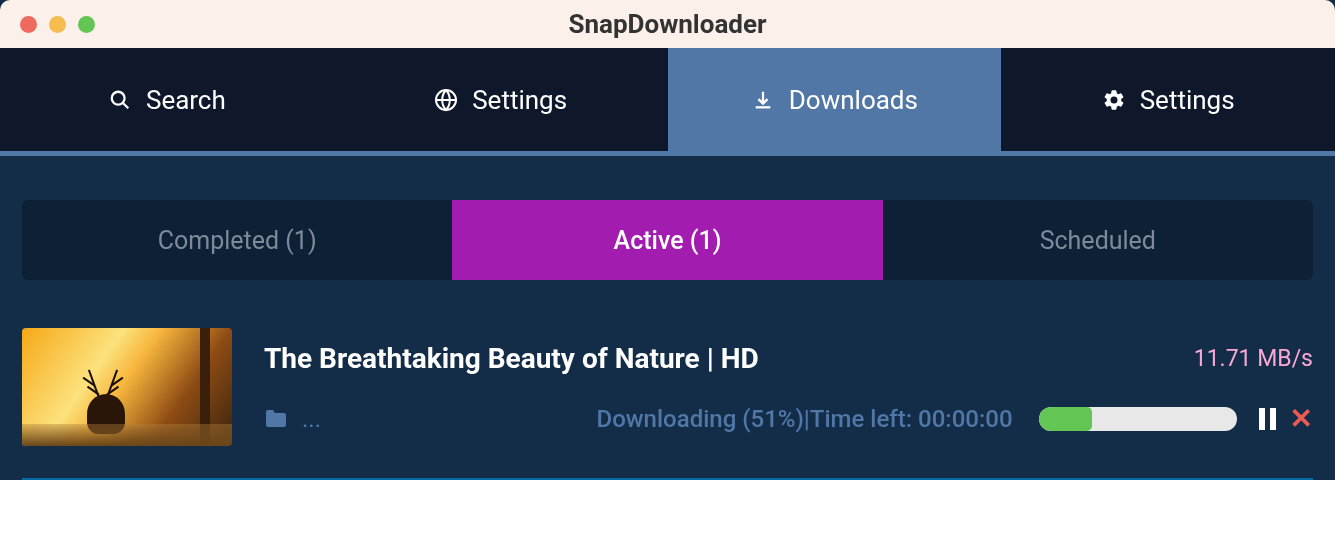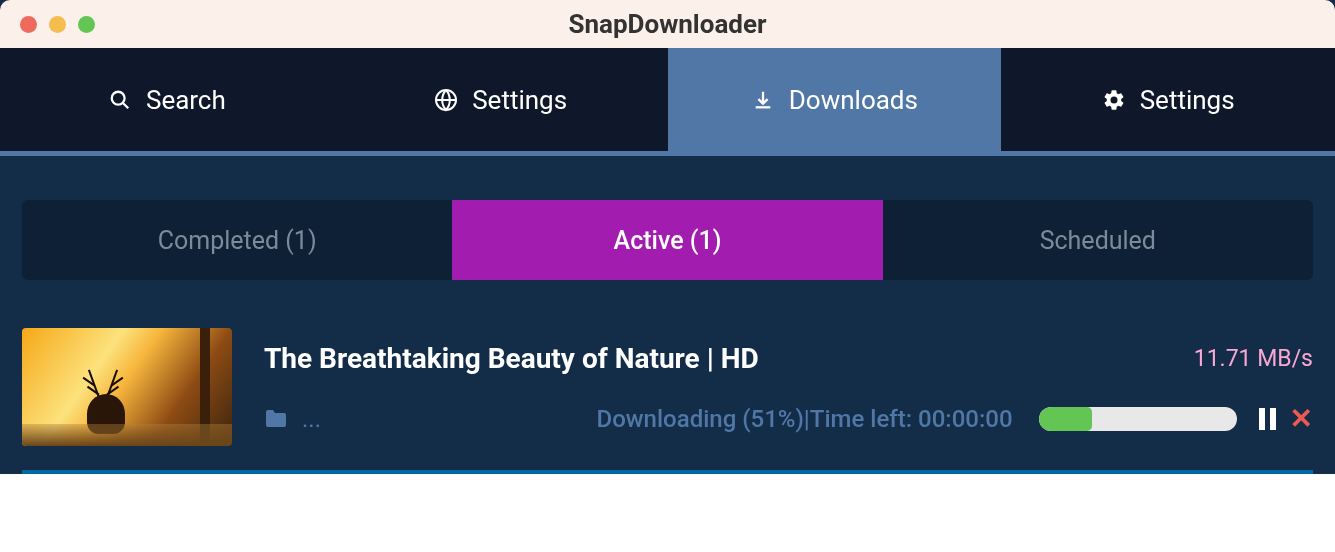--- a/index.html
+++ b/index.html
@@ -92,22 +92,22 @@
       cursor: pointer;
     }
     .sub-tab.active {
       background: #a21caf;
       color: #ffffff;
       font-weight: 500;
     }
     .download-row {
       display: flex;
       align-items: center;
-      padding: 48px 0 24px 0;
-      border-bottom: 4px solid #0369a1;
+      padding: 48px 0 32px 0;
+      border-bottom: 2px solid #0369a1;
     }
     .thumb {
       width: 210px;
       height: 118px;
       border-radius: 4px;
       background: linear-gradient(125deg, #f6a817 0%, #fce27d 35%, #f7b63d 48%, #8d4b14 72%, #3a240d 100%);
       position: relative;
       overflow: hidden;
     }
     .deer {

